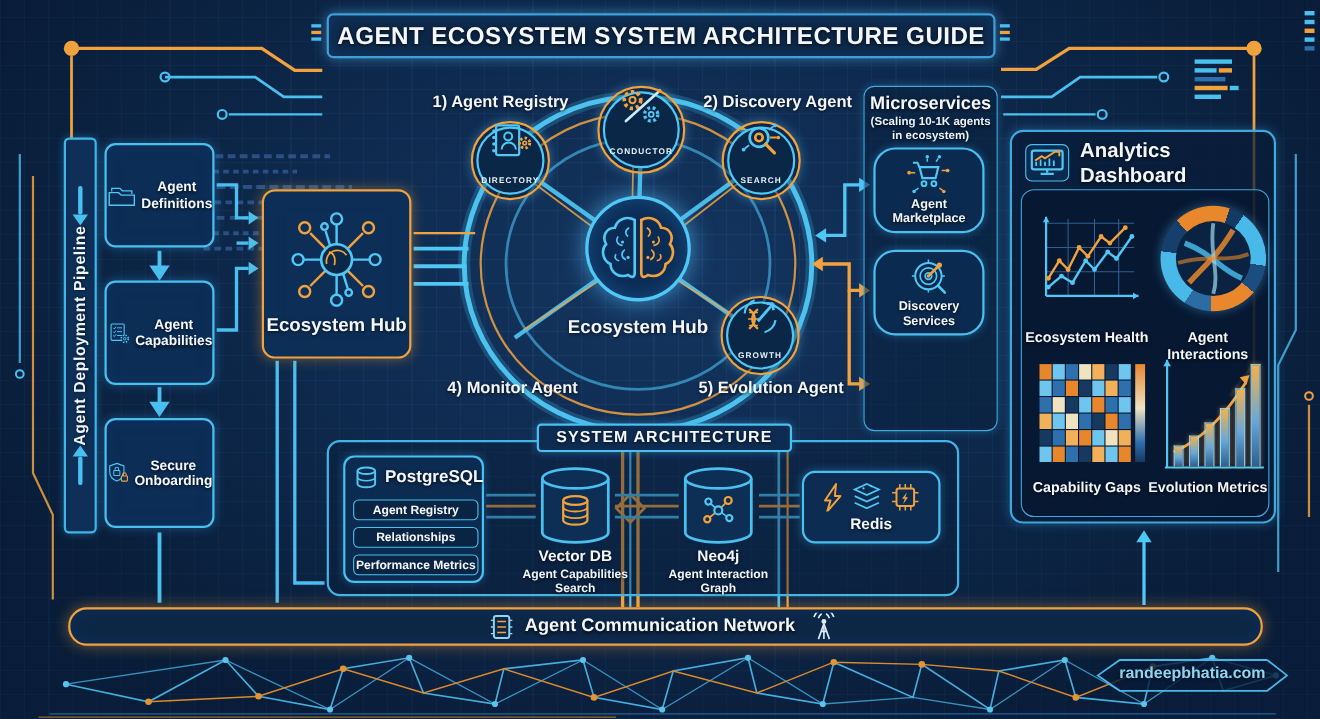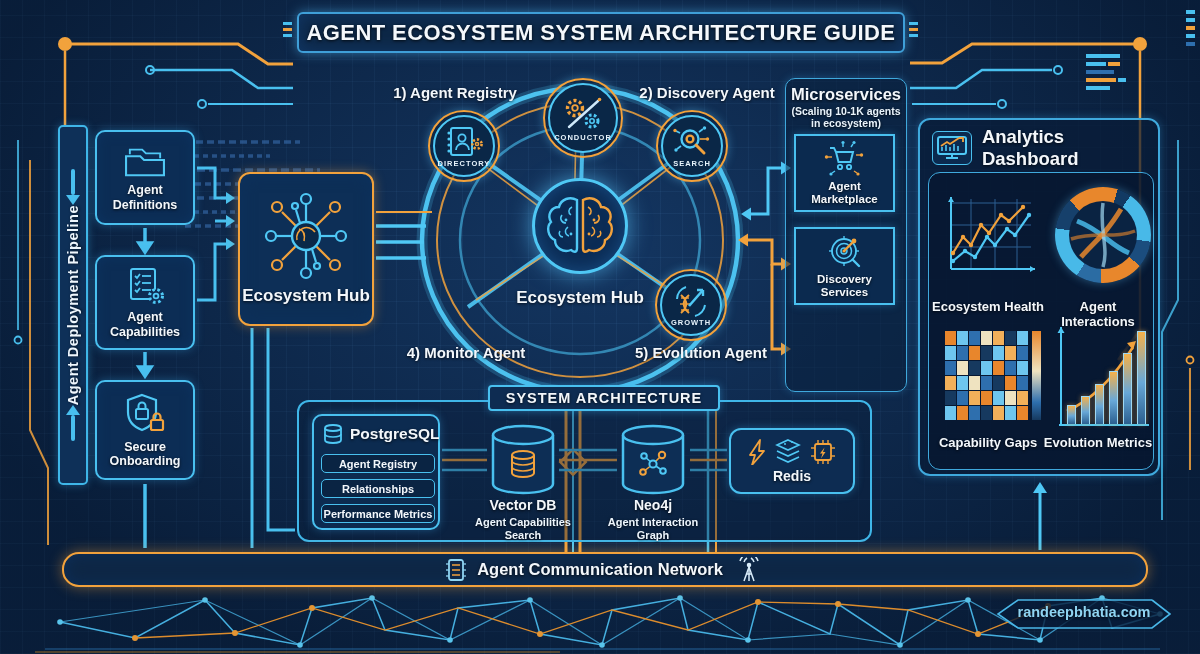--- a/index.html
+++ b/index.html
@@ -38,42 +38,42 @@
   }
   .v-arrow{width:0;height:0;border-left:7px solid transparent;border-right:7px solid transparent;}
   .v-arrow.down{border-top:10px solid #49c0ef;}
   .v-arrow.up{border-bottom:10px solid #49c0ef;}
   .v-stem{width:4px;background:#49c0ef;border-radius:2px;}
 
   .pipe-box{
     left:95px;width:100px;
     border:2px solid #49c0ef;border-radius:10px;background:#0c2d55;
     box-shadow:0 0 10px rgba(60,170,235,.35), inset 0 0 12px rgba(12,54,100,.8);
-    display:flex;flex-direction:column;align-items:center;justify-content:center;gap:4px;
+    display:flex;flex-direction:row;align-items:center;justify-content:center;gap:4px;
     text-align:center;
   }
   .pipe-box .lbl{font-size:12.5px;font-weight:bold;line-height:1.15;}
 
   
   .hub-box{
     left:238px;top:172px;width:136px;height:154px;
     border:2.5px solid #f2a23c;border-radius:12px;background:#0d2f57;
     box-shadow:0 0 12px rgba(242,162,60,.4), inset 0 0 16px rgba(12,50,95,.8);
     display:flex;flex-direction:column;align-items:center;justify-content:center;gap:6px;
   }
   .hub-box .lbl{font-size:17px;font-weight:bold;}
 
   
   .node{
     border:2px solid #f2a23c;border-radius:50%;padding:3px;background:rgba(8,30,58,.4);
     box-shadow:0 0 10px rgba(90,190,245,.45);
   }
   .node-inner{
     width:100%;height:100%;border:2.5px solid #4fc8f5;border-radius:50%;background:#0a2747;
-    position:relative;display:flex;align-items:center;justify-content:center;
+    position:relative;display:flex;justify-content:center;
   }
   .node-badge{
     position:absolute;bottom:7px;left:0;right:0;text-align:center;
     font-size:7.5px;font-weight:bold;letter-spacing:1px;color:#e8f4fc;
   }
   .callout{font-size:15px;font-weight:bold;text-align:center;}
   .center-node{
     border-radius:50%;border:3px solid #4fc8f5;background:#0b2c55;
     box-shadow:0 0 22px rgba(90,195,250,.65), inset 0 0 18px rgba(30,90,150,.7);
     display:flex;align-items:center;justify-content:center;
@@ -82,21 +82,21 @@
   
   .ms-panel{
     left:785px;top:78px;width:122px;height:314px;
     border:1.5px solid #3fa9dd;border-radius:10px;background:rgba(9,32,62,.55);
     box-shadow:0 0 8px rgba(60,170,235,.3);
   }
   .ms-title{left:0;right:0;top:6px;text-align:center;font-size:16.5px;font-weight:bold;}
   .ms-sub{left:2px;right:2px;top:26px;text-align:center;font-size:10.5px;font-weight:bold;line-height:1.15;color:#e9f3fb;}
   .ms-box{
     left:8px;width:101px;height:78px;
-    border:2px solid #49c0ef;border-radius:0;background:#0b2a4f;
+    border:2px solid #49c0ef;border-radius:20px;background:#0b2a4f;
     box-shadow:0 0 8px rgba(60,170,235,.35);
     display:flex;flex-direction:column;align-items:center;justify-content:center;gap:2px;text-align:center;
   }
   .ms-box .lbl{font-size:11.5px;font-weight:bold;line-height:1.1;}
 
   
   .an-panel{
     left:918px;top:118px;width:242px;height:358px;
     border:2px solid #3fa9dd;border-radius:12px;background:rgba(8,28,56,.72);
     box-shadow:0 0 10px rgba(60,170,235,.35);

